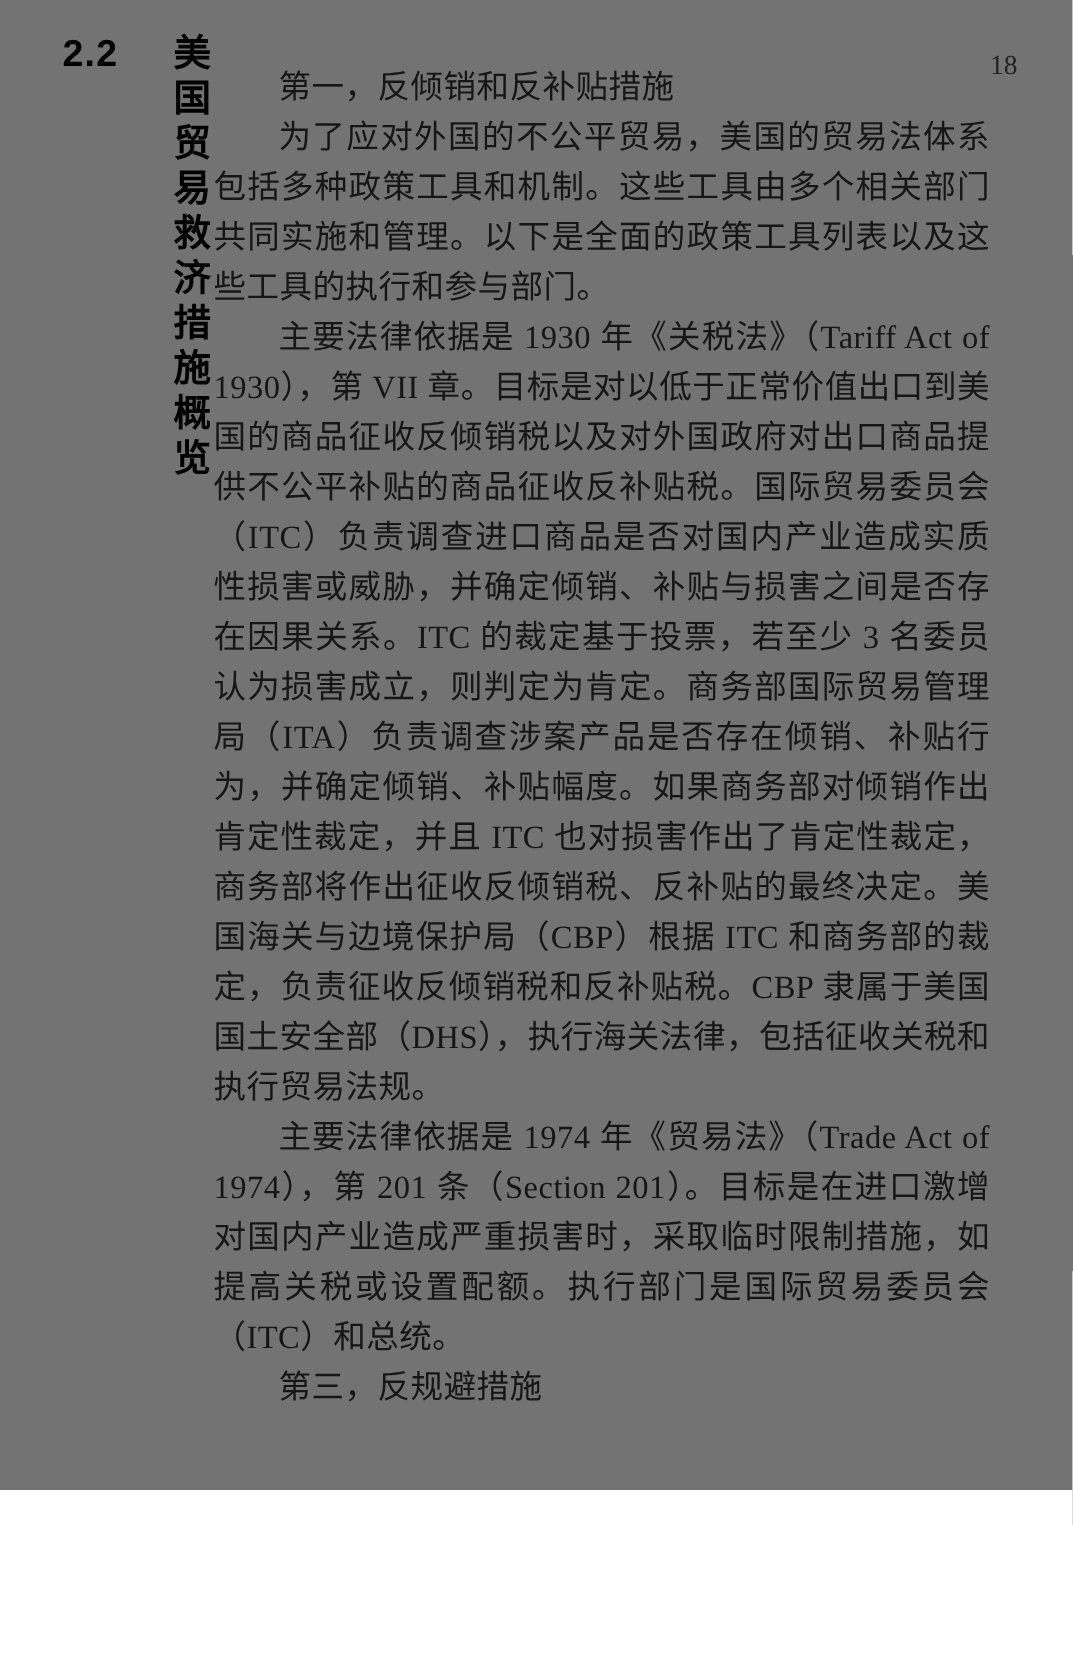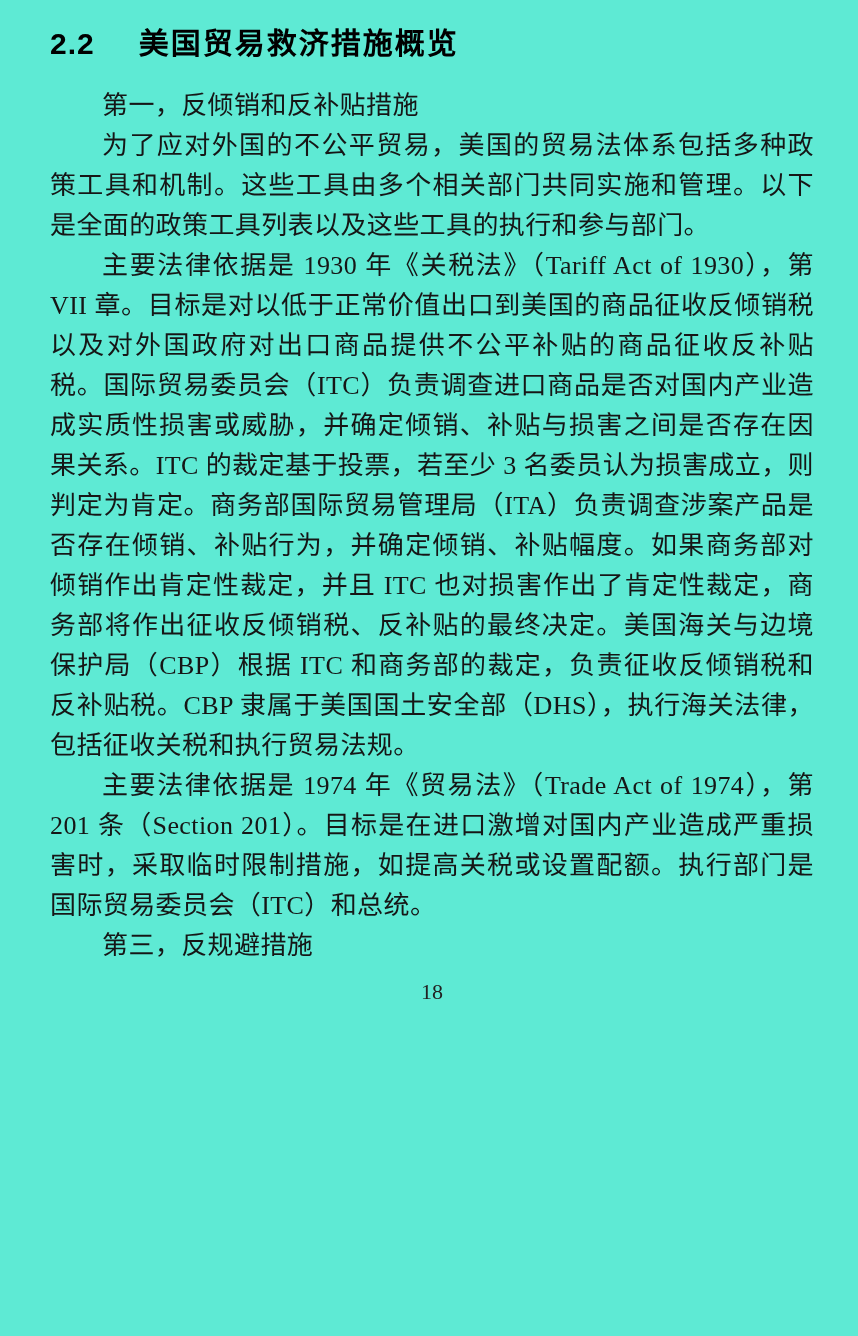--- a/index.html
+++ b/index.html
@@ -11,25 +11,25 @@
 
   body {
     height: 1336px;
     font-family: "Liberation Serif", "DejaVu Serif", serif;
     color: #161616;
     overflow: hidden;
   }
 
   .page {
     width: 858px;
-    height: 1336px;
-    background: #5eead4;
+    height: 1192px;
+    background: #737373;
     padding: 26px 44px 0 50px;
     display: flex;
-    flex-direction: column;
+    flex-direction: row;
   }
 
   .h1 {
     font-family: "Liberation Sans", "DejaVu Sans", sans-serif;
     font-weight: bold;
     font-size: 30px;
     line-height: 36px;
     color: #000000;
     display: flex;
     align-items: baseline;

